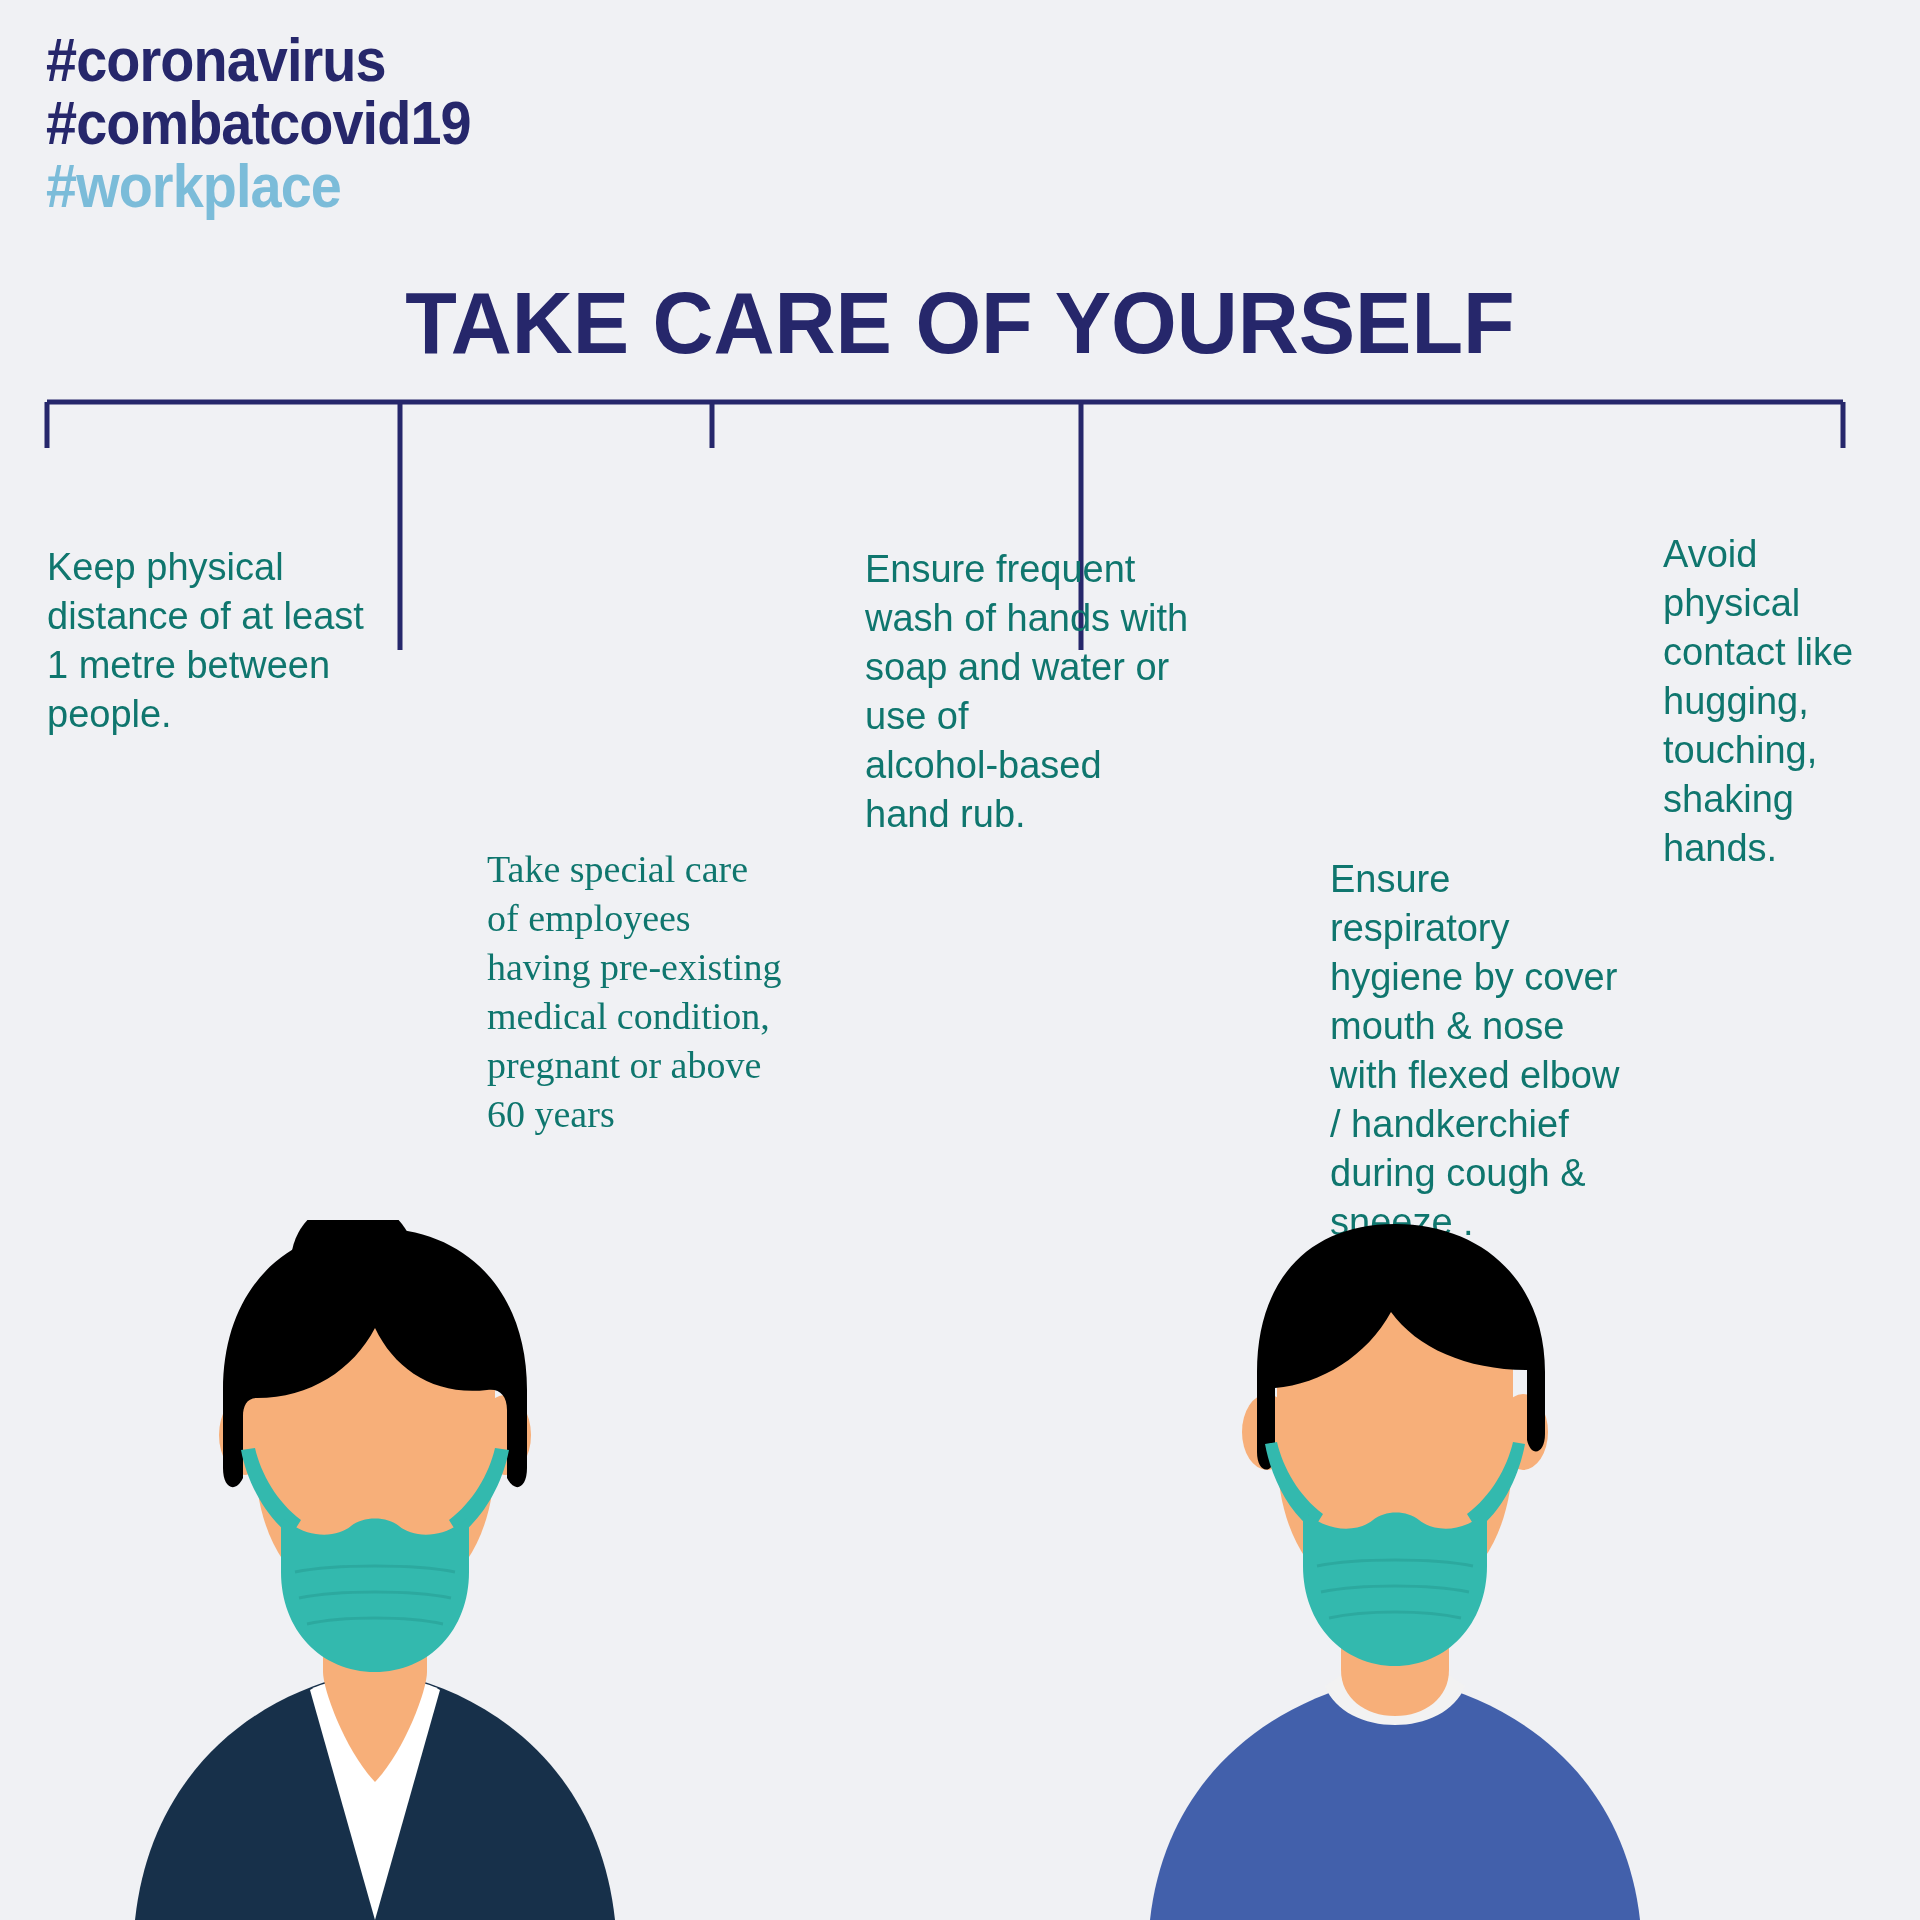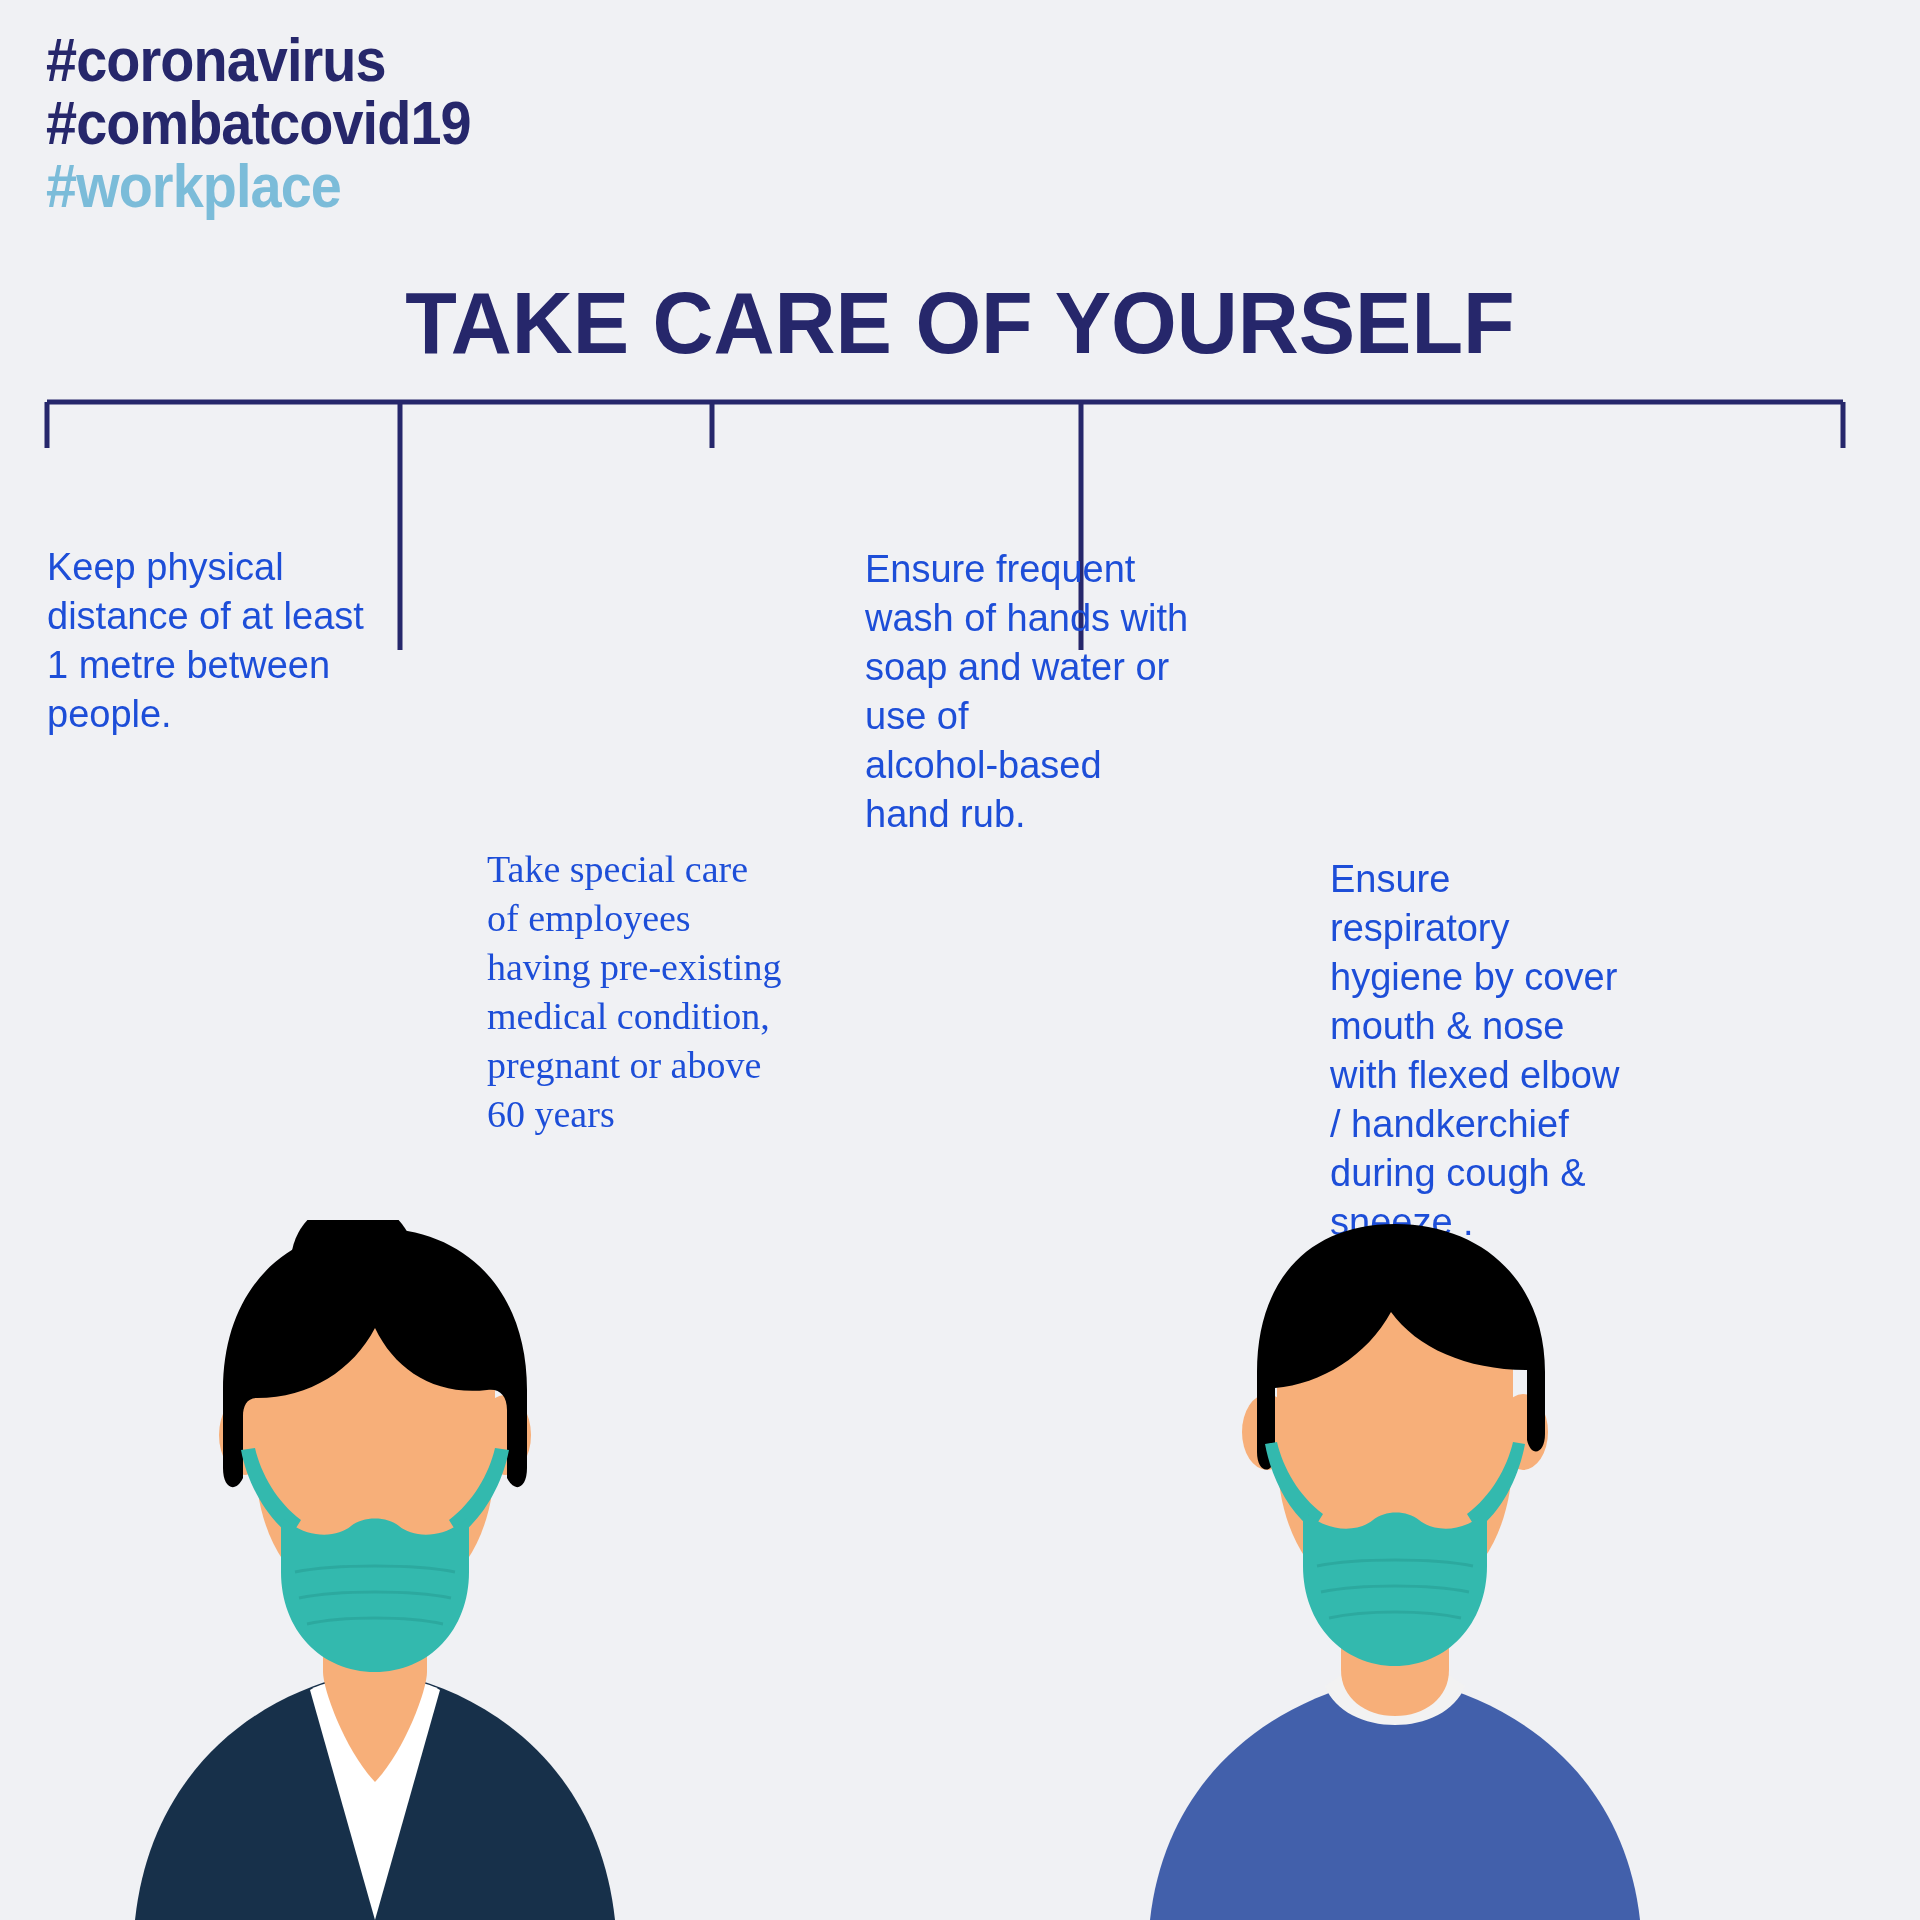--- a/index.html
+++ b/index.html
@@ -40,21 +40,21 @@
     color:#26276b;
     transform:scaleX(0.96);
   }
 
   
   .bracket{position:absolute;left:0;top:390px;width:1920px;height:290px;}
 
   
   .col{
     position:absolute;
-    color:#1d4ed8;
+    color:#0f766e;
     font-size:38px;
     line-height:49px;
     white-space:pre-line;
   }
   #col1{left:47px;top:543px;width:330px;}
   #col2{left:487px;top:845px;width:340px;font-family:Liberation Serif, serif;}
   #col3{left:865px;top:545px;width:330px;}
   #col4{left:1330px;top:855px;width:310px;}
   #col5{left:1663px;top:530px;width:220px;}
 
@@ -106,20 +106,27 @@
 alcohol-based
 hand rub.</div>
   <div class="col" id="col4">Ensure
 respiratory
 hygiene by cover
 mouth &amp; nose
 with flexed elbow
 / handkerchief
 during cough &amp;
 sneeze .</div>
+  <div class="col" id="col5">Avoid
+physical
+contact like
+hugging,
+touching,
+shaking
+hands.</div>
 
   <svg class="figure" id="woman" viewBox="0 0 560 700" xmlns="http://www.w3.org/2000/svg">
 
     <path fill="#17304a" d="M40 700 C55 560 150 480 255 455 L305 455 C410 480 505 560 520 700 Z"></path>
 
     <path fill="#ffffff" d="M215 470 L280 700 L345 470 C325 455 235 455 215 470 Z"></path>
 
     <path fill="#f7af79" d="M228 360 L228 452 C228 470 250 530 280 562 C310 530 332 470 332 452 L332 360 Z"></path>
     <path fill="#eb9d63" d="M228 360 L228 430 C250 452 312 452 332 430 L332 360 Z"></path>
 

